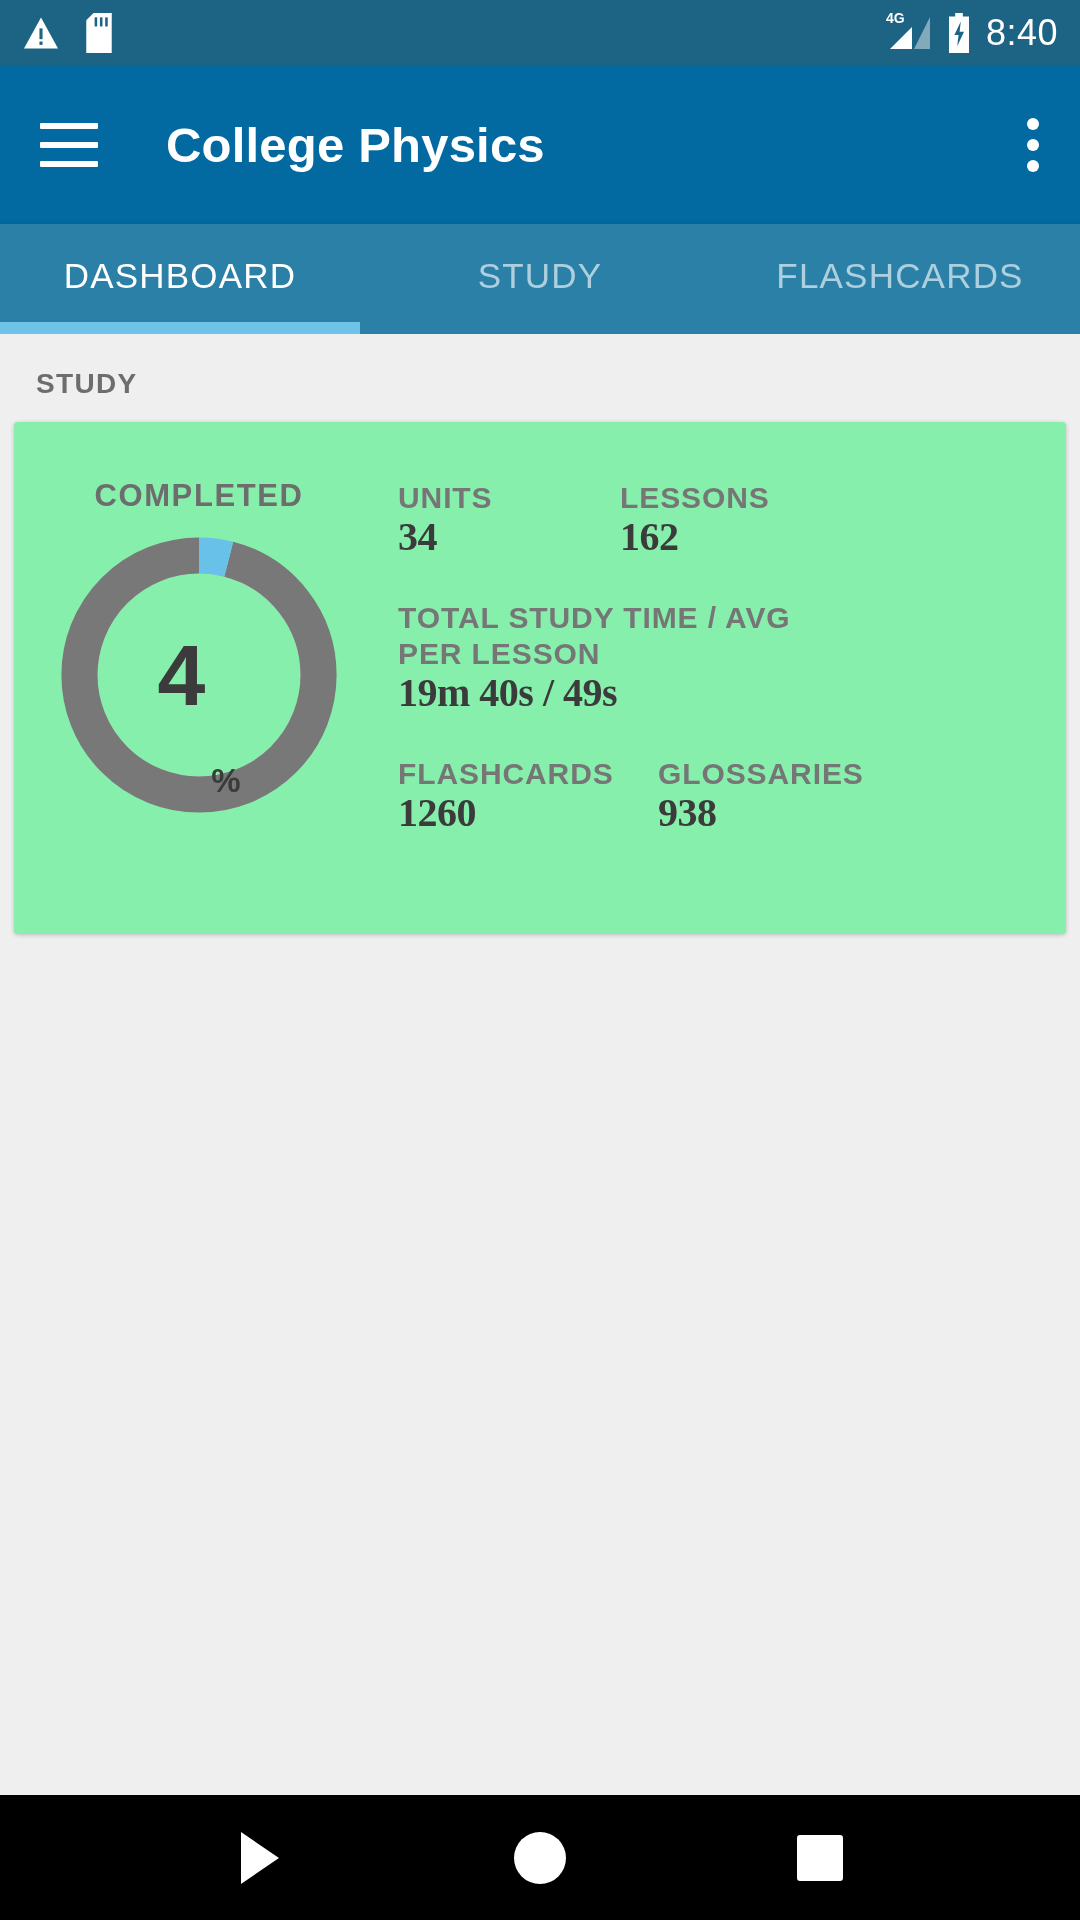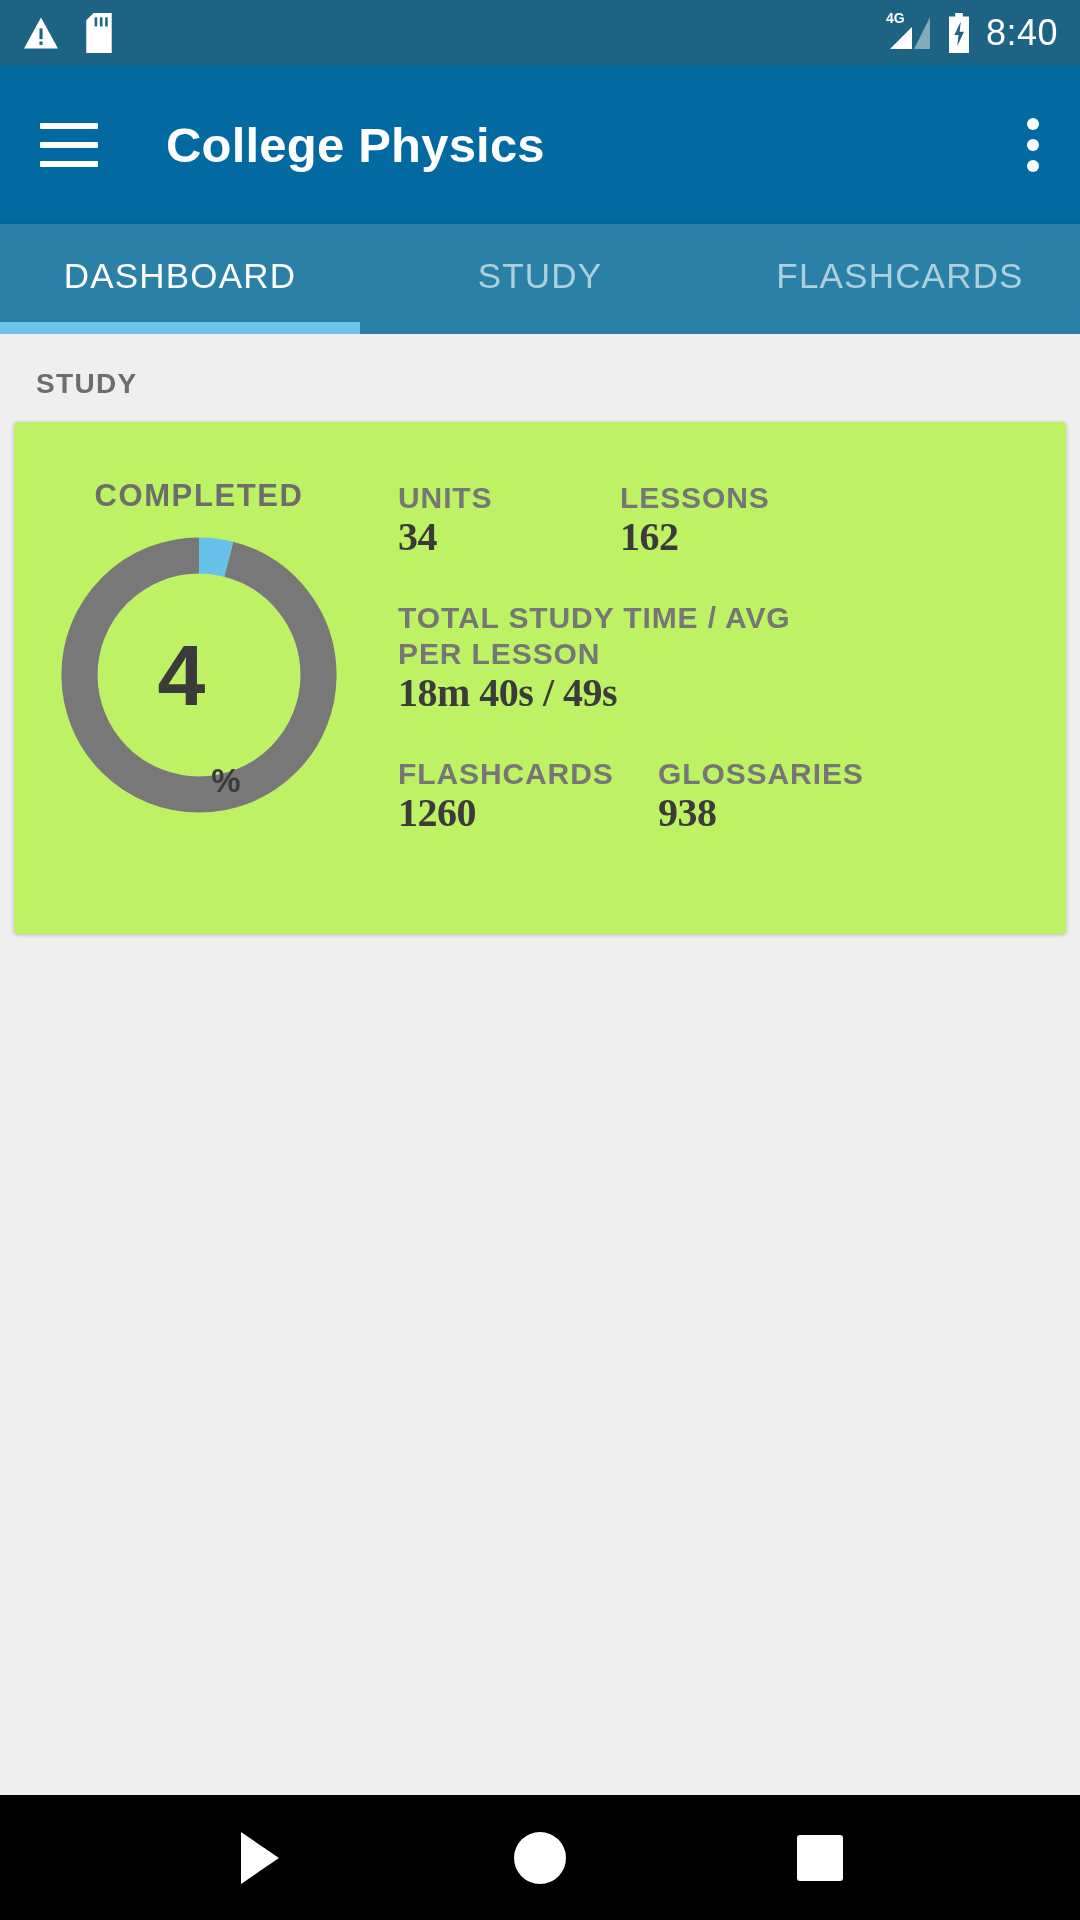--- a/index.html
+++ b/index.html
@@ -56,21 +56,21 @@
   }
 
   
   .content { flex:1 1 auto; background:#efefef; overflow:hidden; position:relative; }
   .section-label {
     color:#6d6d6d; font-size:28px; font-weight:700; letter-spacing:1.3px;
     padding:34px 0 0 36px;
   }
 
   .card {
-    margin:22px 14px 0 14px; background:#bef264; border-radius:4px;
+    margin:22px 14px 0 14px; background:#86efac; border-radius:4px;
     box-shadow:0 1px 4px rgba(0,0,0,.22);
     display:flex; padding:40px 0 40px 0; min-height:512px;
   }
 
   
   .donut-col {
     flex:0 0 370px; display:flex; flex-direction:column; align-items:center;
     padding-top:16px;
   }
   .donut-title {
@@ -221,21 +221,21 @@
           </div>
           <div class="stat-block">
             <div class="stat-label">LESSONS</div>
             <div class="stat-value">162</div>
           </div>
         </div>
 
         <div class="stat-row row-gap">
           <div class="stat-block">
             <div class="stat-label wide-label">TOTAL STUDY TIME / AVG PER LESSON</div>
-            <div class="stat-value">18m 40s / 49s</div>
+            <div class="stat-value">19m 40s / 49s</div>
           </div>
         </div>
 
         <div class="stat-row row-gap">
           <div class="stat-block sb-w2">
             <div class="stat-label">FLASHCARDS</div>
             <div class="stat-value">1260</div>
           </div>
           <div class="stat-block">
             <div class="stat-label">GLOSSARIES</div>

